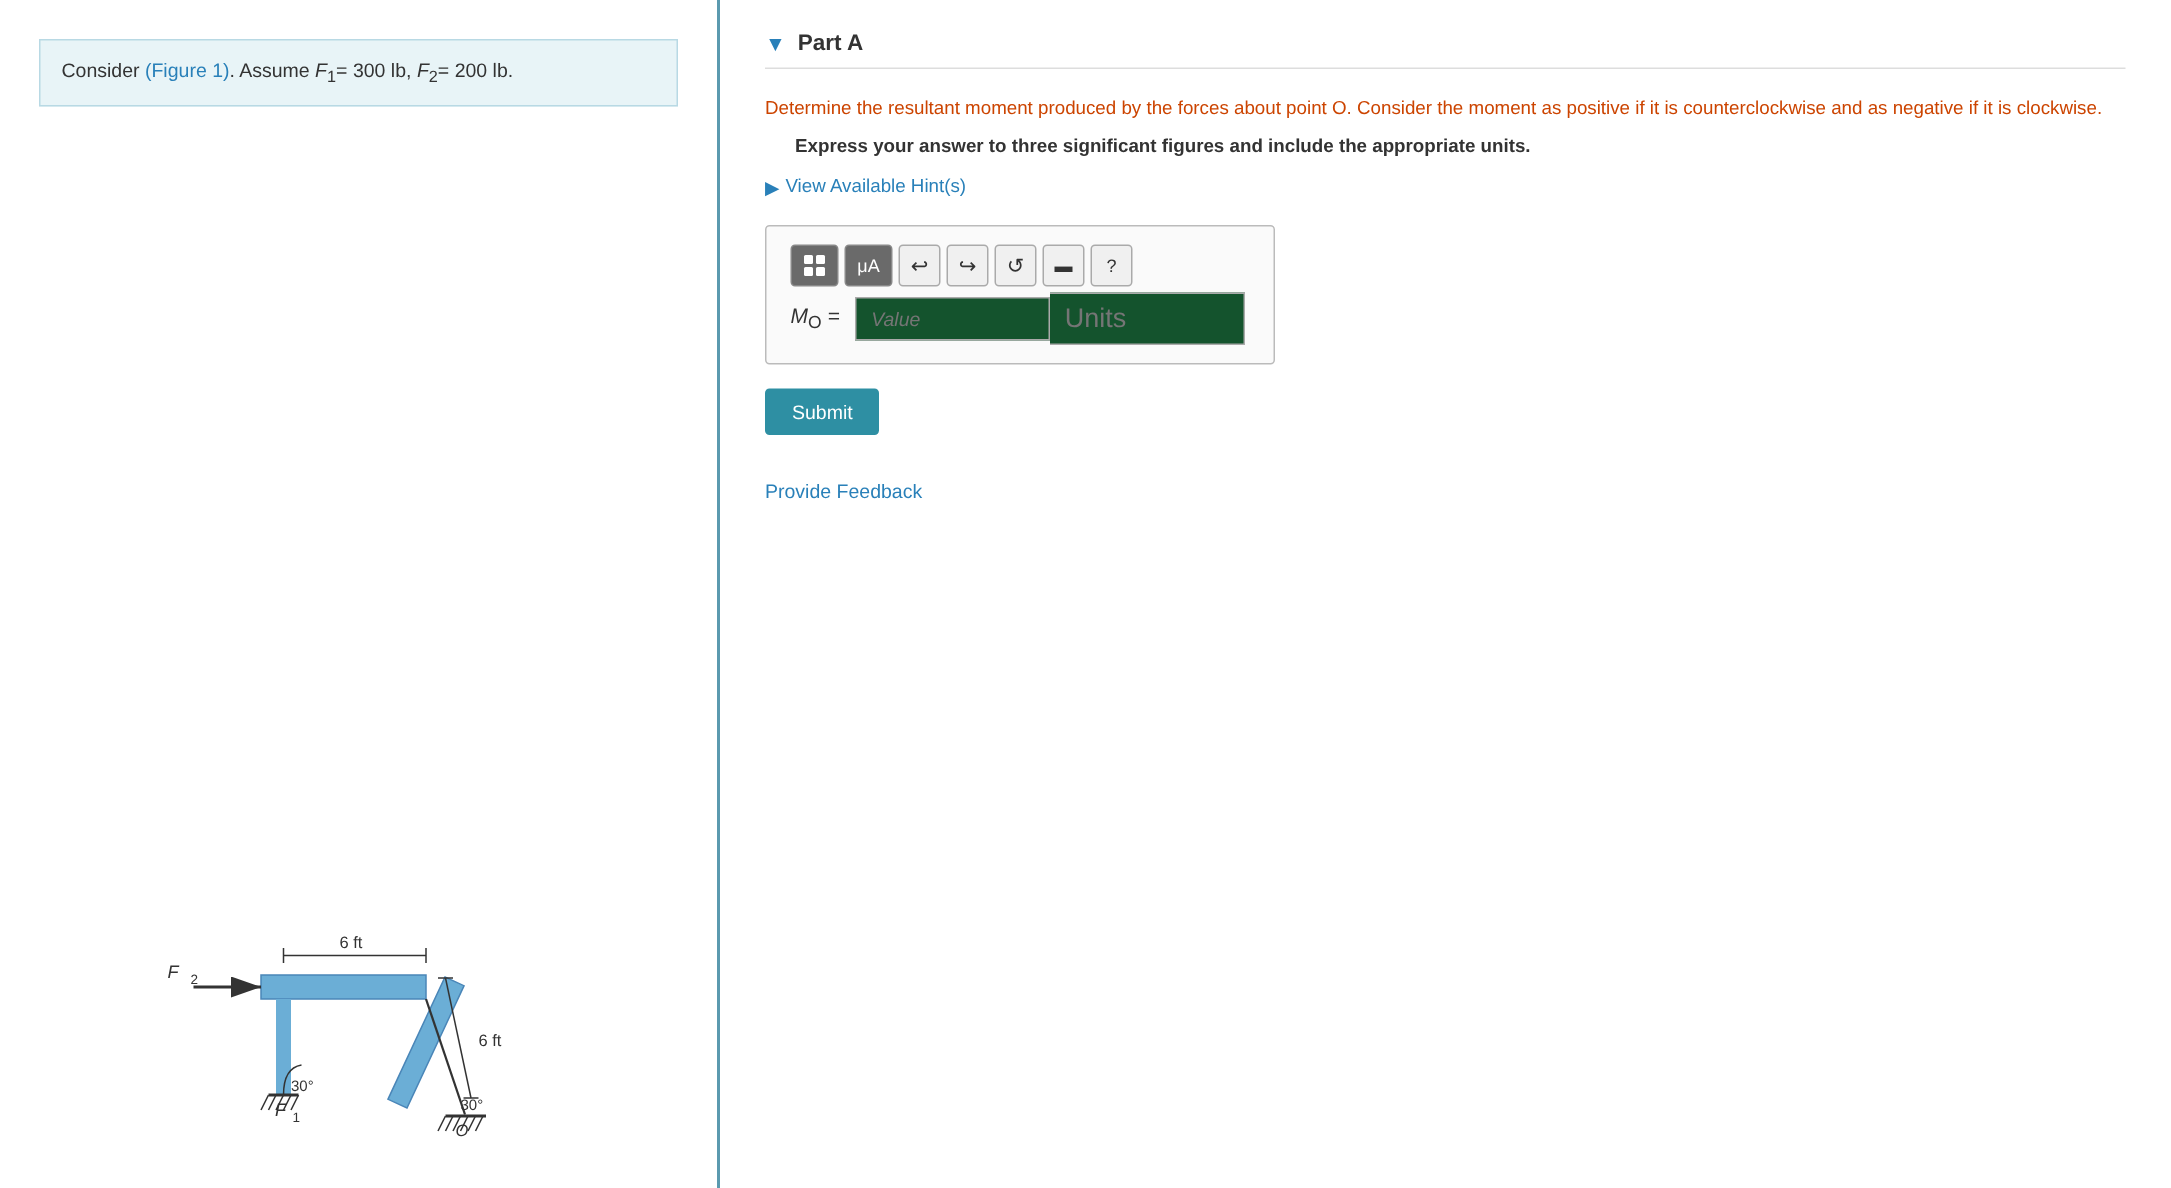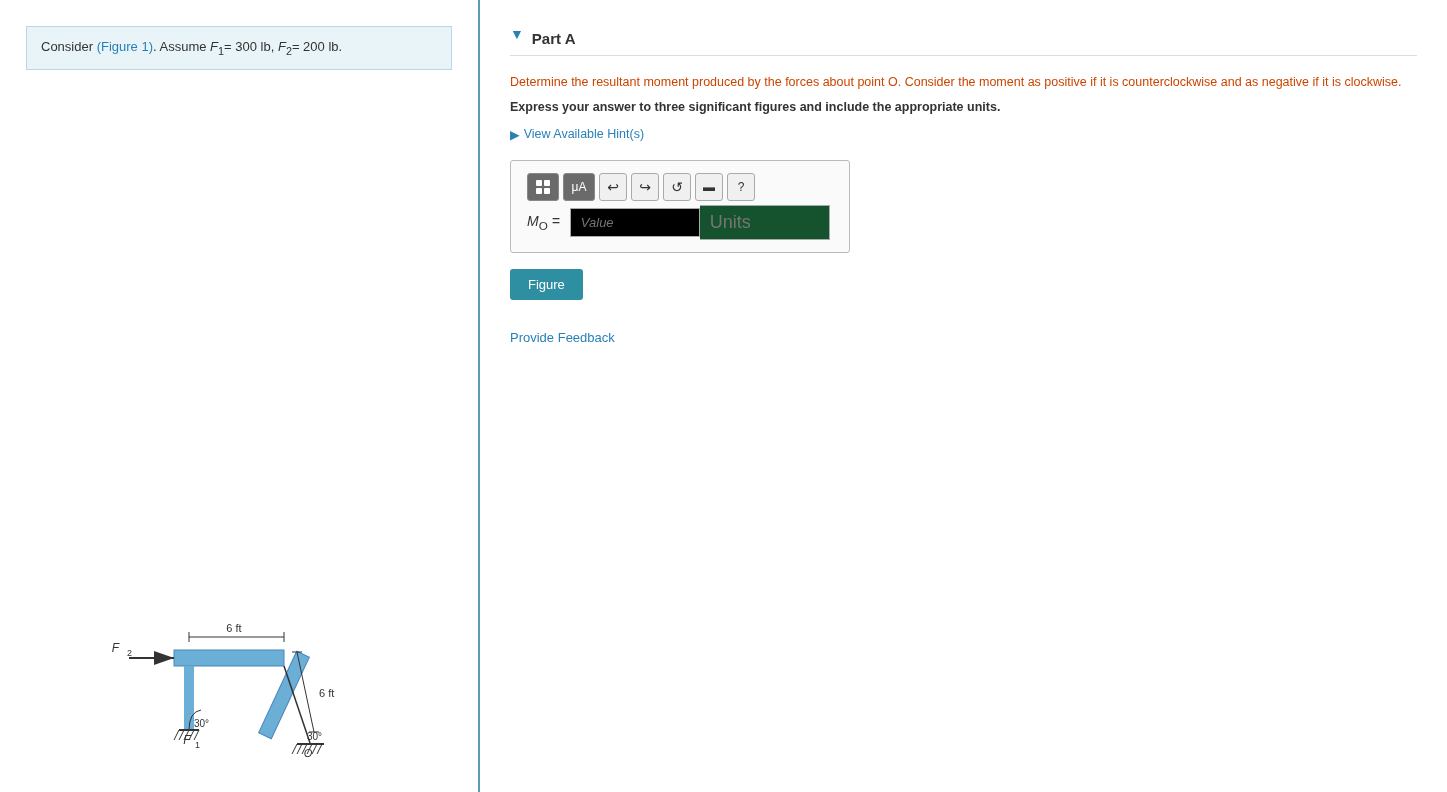--- a/index.html
+++ b/index.html
@@ -118,36 +118,36 @@
     .part-collapse-icon {
       color: #2980b9;
       font-size: 14px;
       cursor: pointer;
     }
 
     .part-title {
       font-size: 15px;
       font-weight: bold;
       color: #333;
-      margin-top: 10px;
     }
 
     .question-text {
       font-size: 12.5px;
       color: #cc4400;
       line-height: 1.6;
       margin-bottom: 6px;
     }
 
     .instruction-text {
       font-size: 12.5px;
       color: #333;
       font-weight: bold;
       margin-bottom: 10px;
       line-height: 1.5;
+      margin-left: 20px;
     }
 
     .hint-link {
       color: #2980b9;
       font-size: 12.5px;
       text-decoration: none;
       display: flex;
       align-items: center;
       gap: 4px;
       margin-bottom: 18px;
@@ -220,21 +220,21 @@
       font-style: normal;
     }
 
     .value-input {
       border: 1px solid #aaa;
       padding: 6px 10px;
       font-size: 13px;
       color: #999;
       width: 130px;
       outline: none;
-      background: #000000;
+      background: #14532d;
       font-style: italic;
     }
 
     .units-input {
       border: 1px solid #aaa;
       border-left: none;
       padding: 6px 10px;
       font-size: 18px;
       color: #999;
       width: 130px;
@@ -399,19 +399,19 @@
       <div class="input-row">
         <span class="mo-label">
           <em>M</em><sub>O</sub>
           <span>=</span>
         </span>
         <input type="text" class="value-input" placeholder="Value" style="">
         <input type="text" class="units-input" placeholder="Units" style="">
       </div>
     </div>
 
-    <button class="submit-btn">Figure</button>
+    <button class="submit-btn">Submit</button>
 
     <br>
     <a href="#" class="feedback-link">Provide Feedback</a>
 
   </div>
 </div>
 
 </body></html>

